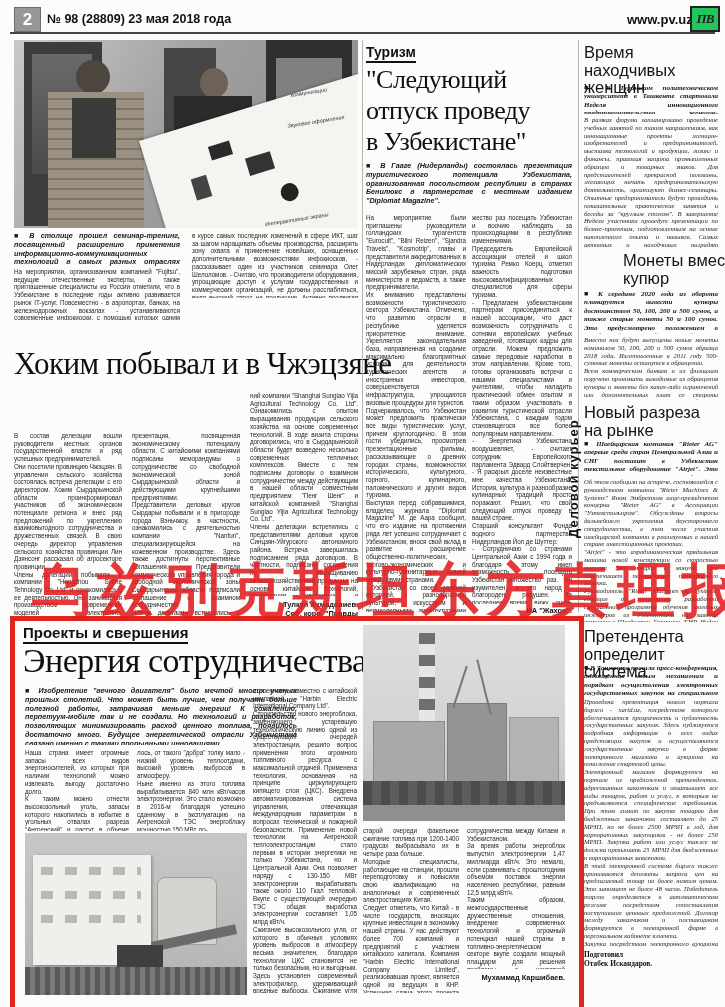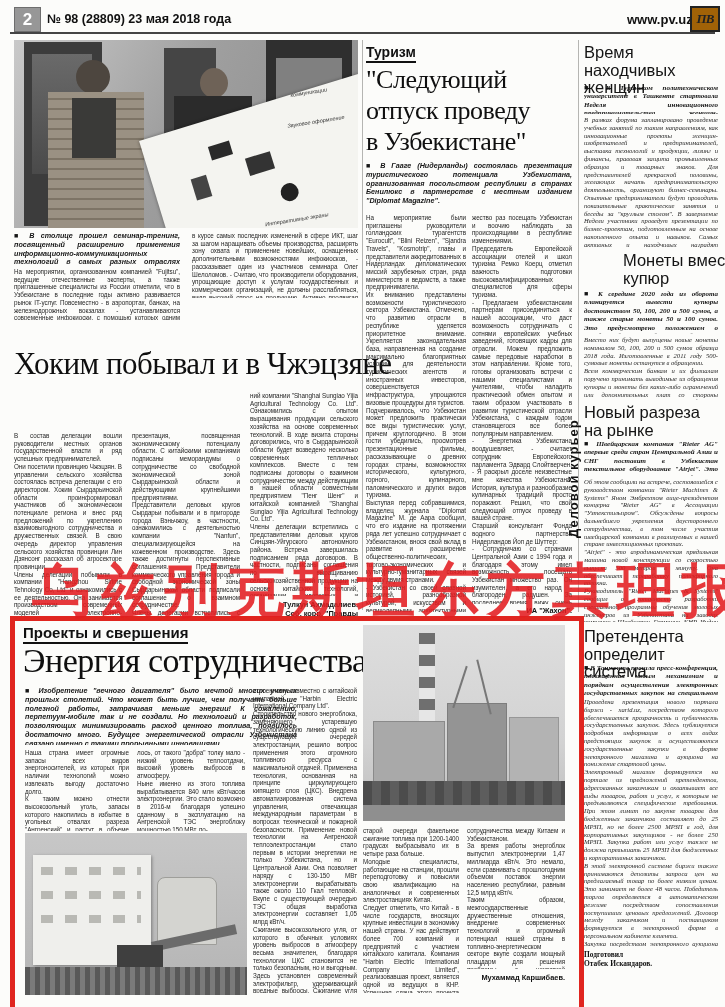--- a/index.html
+++ b/index.html
@@ -4,21 +4,21 @@
 <style>
   html,body{margin:0;padding:0;background:#e8e8e4;}
   .page{position:relative;width:725px;height:1007px;background:#fcfcfa;overflow:hidden;
         font-family:"Liberation Sans",sans-serif;color:#1c1c1c;margin:0 auto;}
   .abs{position:absolute;}
   
   .pagenum{width:25px;height:23px;background:#979797;border:1px solid #6e6e6e;color:#fff;
            font:bold 17px/23px "Liberation Sans",sans-serif;text-align:center;}
   .issue{font:bold 12.5px "Liberation Sans",sans-serif;color:#111;}
   .site{font:bold 13px "Liberation Sans",sans-serif;color:#111;}
-  .logo{width:26px;height:22px;border:2px solid #222;color:#222;background:#a16207;
+  .logo{width:26px;height:22px;border:2px solid #222;color:#222;background:#22c55e;
         font:bold italic 13px/22px "Liberation Serif",serif;text-align:center;letter-spacing:-1px;}
   .toprule{height:2px;background:#444;}
   .vrule{width:1px;background:#b5b5b2;}
   
   .kicker{font:bold 14px "Liberation Sans",sans-serif;color:#111;display:inline-block;
           border-bottom:2px solid #111;padding-bottom:1px;white-space:nowrap;}
   .h-serif{font-family:"Liberation Serif",serif;font-weight:400;color:#0f0f0f;white-space:pre-line;}
   .rail-h{font:400 16.5px/17.5px "Liberation Sans",sans-serif;color:#141414;white-space:pre-line;}
   
   .lead{font:italic bold 7.2px/8.8px "Liberation Sans",sans-serif;text-align:justify;

